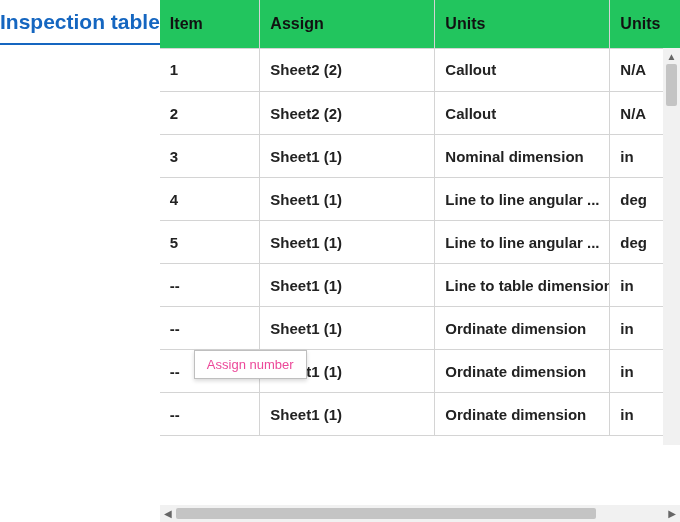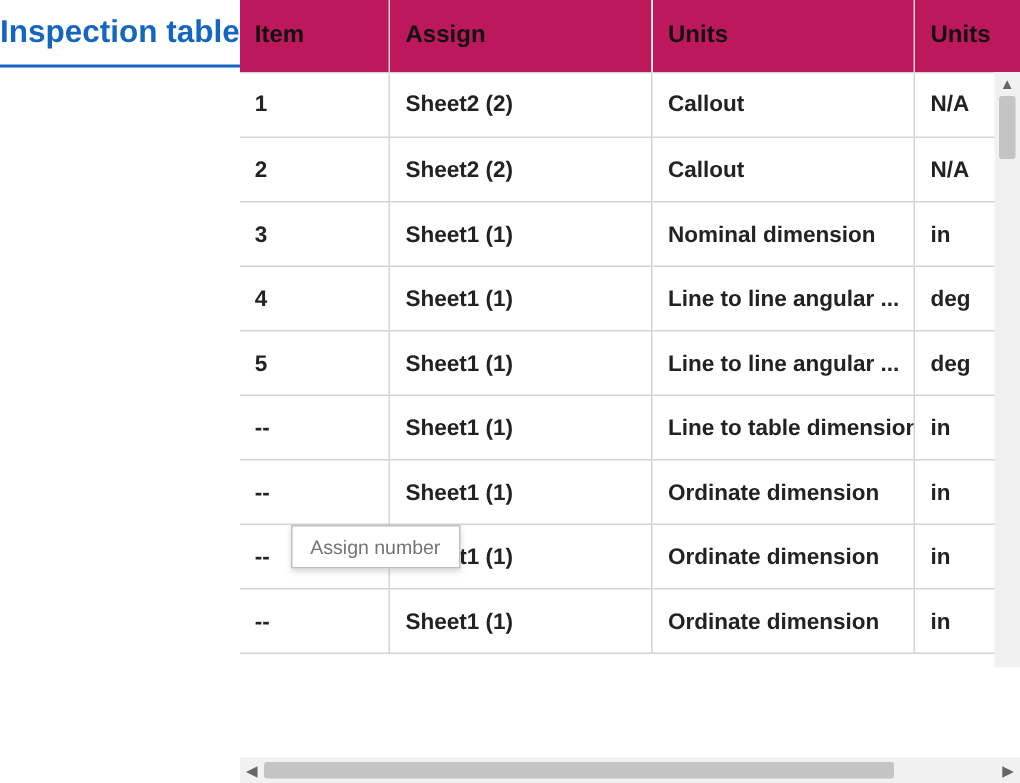--- a/index.html
+++ b/index.html
@@ -8,38 +8,38 @@
   .title-bar { height: 45px; display: flex; align-items: center; justify-content: center; color: #1566c0; font-weight: 600; font-size: 21px; border-bottom: 2.5px solid #1566c0; }
   .toolbar { height: 40px; background: #ededed; border-bottom: 1px solid #cfcfcf; display: flex; align-items: center; padding: 0 8px; position: relative; }
   .view-label { font-size: 14px; color: #333; margin-right: 6px; }
   .select { width: 150px; height: 26px; border: 1px solid #b9b9b9; background: #fff; border-radius: 2px; display: flex; align-items: center; padding: 0 8px; font-size: 14px; color: #222; position: relative; cursor: pointer; }
   .select .chev { position: absolute; right: 6px; top: 4px; width: 14px; height: 14px; }
   .more { position: absolute; right: 12px; top: 10px; font-size: 20px; letter-spacing: 2px; color: #333; cursor: pointer; line-height: 18px; font-weight: bold; }
   .table-area { flex: 1; position: relative; overflow: hidden; }
   .hwrap { overflow: hidden; }
   .htable, .btable { border-collapse: collapse; table-layout: fixed; width: 730px; }
   th, td { text-align: left; font-size: 15px; border-right: 1px solid #d4d4d4; border-bottom: 1px solid #d4d4d4; padding: 0 10px; overflow: hidden; white-space: nowrap; color: #222; font-weight: bold; }
-  th { height: 48px; background: #be185d; font-weight: 700; font-size: 16px; color: #111; border-top: none; }
+  th { height: 48px; background: #22c55e; font-weight: 700; font-size: 16px; color: #111; border-top: none; }
   td { height: 43px; }
   .col-item { width: 100px; }
   .col-sheet { width: 175px; }
   .col-type { width: 175px; }
   .col-units { width: 170px; }
   .col-nom { width: 110px; text-align: right; }
   td.col-nom { text-align: right; padding-right: 6px; }
   td.col-item { font-weight: 700; }
   .bwrap { height: 397px; overflow: hidden; }
   .right-scroll { position: absolute; right: 0; top: 48px; width: 17px; height: 397px; background: #f1f1f1; }
   .right-scroll .arrow { width: 17px; height: 16px; display: flex; align-items: center; justify-content: center; color: #666; font-size: 10px; cursor: pointer; }
   .right-scroll .thumb { position: absolute; top: 16px; left: 3px; width: 11px; height: 42px; background: #c4c4c4; border-radius: 2px; cursor: pointer; }
   .hscroll { position: absolute; left: 0; bottom: 0; right: 0; height: 17px; background: #f1f1f1; display: flex; align-items: center; }
   .hscroll .arrow { width: 16px; height: 17px; display: flex; align-items: center; justify-content: center; color: #666; font-size: 10px; cursor: pointer; }
   .hscroll .track { flex: 1; position: relative; height: 17px; }
   .hscroll .thumb { position: absolute; left: 0; top: 3px; height: 11px; width: 420px; background: #c4c4c4; border-radius: 2px; cursor: pointer; }
-  .tooltip { position: absolute; left: 34px; top: 350px; background: #fff; border: 1px solid #bfbfbf; padding: 6px 12px; font-size: 13px; color: #737373; box-shadow: 0 2px 4px rgba(0,0,0,.15); z-index: 10; pointer-events: none; }
+  .tooltip { position: absolute; left: 34px; top: 350px; background: #fff; border: 1px solid #bfbfbf; padding: 6px 12px; font-size: 13px; color: #ec4899; box-shadow: 0 2px 4px rgba(0,0,0,.15); z-index: 10; pointer-events: none; }
 </style>
 </head>
 <body>
 
 <div class="panel">
   <div class="title-bar">Inspection table</div>
 
 
   <div class="table-area">
     <div class="hwrap">

